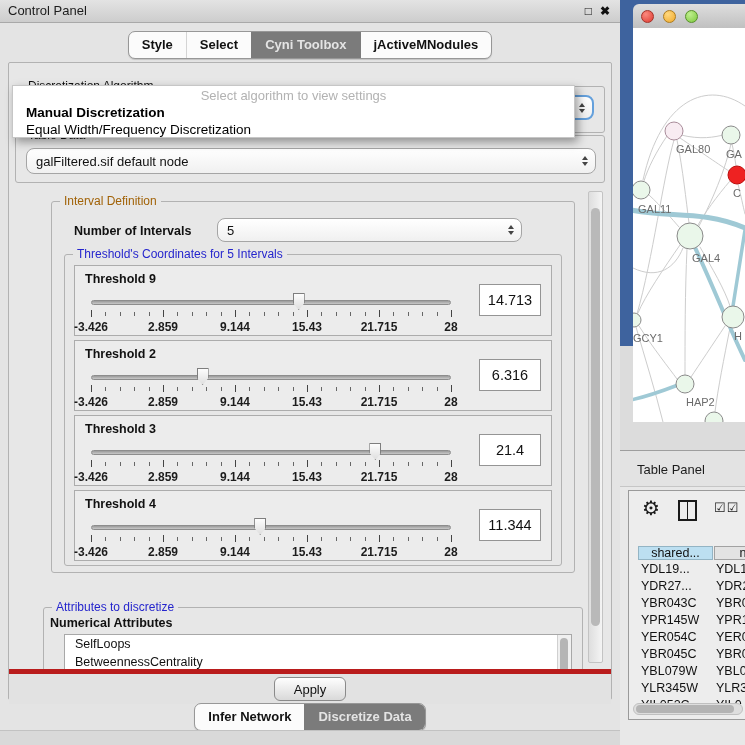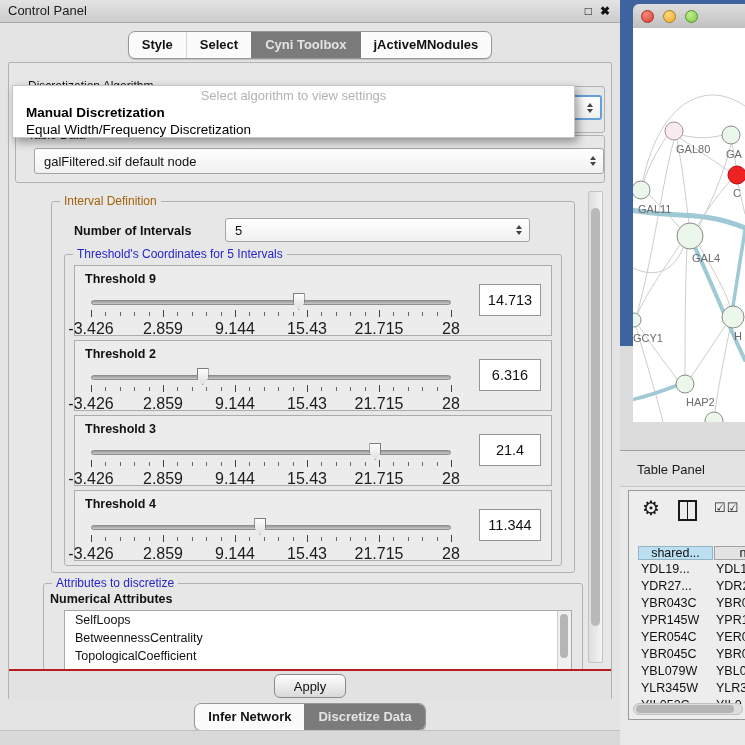--- a/index.html
+++ b/index.html
@@ -18,21 +18,21 @@
   .tab.active{background:#7b7b7b;color:#e4e4e4;border-left-color:#7b7b7b;}
   .tab.active + .tab{border-left-color:#7b7b7b;}
   .nicon{display:inline-block;margin-right:6px;line-height:0;}
   
   .outer{position:absolute;left:8px;top:62px;width:604px;height:638px;background:#e7e7e7;border:1px solid #b2b2b2;border-radius:2px;box-sizing:border-box;}
   .tbox{position:absolute;border:1px solid #b2b2b2;border-radius:3px;box-sizing:border-box;}
   .tbox>.btitle{position:absolute;top:-8px;left:8px;background:#e7e7e7;padding:0 4px;font-size:12px;color:#111;white-space:nowrap;}
   .btitle.green{color:#a16207;}
   .btitle.blue{color:#2525cd;}
   .algo-box{left:6px;top:23px;width:590px;height:47px;}
-  .combo{position:absolute;background:linear-gradient(#ffffff,#f0f0f0);border:1px solid #a5a5a5;border-radius:3px;font-size:13px;color:#111;box-sizing:border-box;margin-left:8px;}
+  .combo{position:absolute;background:linear-gradient(#ffffff,#f0f0f0);border:1px solid #a5a5a5;border-radius:8px;font-size:13px;color:#111;box-sizing:border-box;}
   .combo .cv{position:absolute;left:9px;top:0;bottom:0;display:flex;align-items:center;}
   .combo.focused{border:2px solid #64a0dc;}
   .spin{position:absolute;right:7px;top:50%;transform:translateY(-50%);display:flex;flex-direction:column;gap:2px;align-items:center;}
   .tri-up{width:0;height:0;border-left:3.5px solid transparent;border-right:3.5px solid transparent;border-bottom:4.5px solid #444;}
   .tri-dn{width:0;height:0;border-left:3.5px solid transparent;border-right:3.5px solid transparent;border-top:4.5px solid #444;}
   .td-box{left:6px;top:72px;width:590px;height:48px;}
   .settings{position:absolute;left:6px;top:126px;width:590px;height:480px;overflow:hidden;}
   .vscroll{position:absolute;right:2px;top:2px;width:15px;height:472px;background:linear-gradient(to right,#dedede,#f4f4f4);border:1px solid #c3c3c3;border-radius:2px;box-sizing:border-box;}
   .vscroll .thumb{position:absolute;left:2px;top:16px;width:9px;height:418px;background:#b9b9b9;border-radius:5px;}
   .interval-box{left:36px;top:12px;width:524px;height:372px;}
@@ -42,29 +42,29 @@
   .th-row{position:relative;width:478px;height:71px;margin:0 0 4px 9px;border:1px solid #acacac;background:#ececec;box-sizing:border-box;}
   .th-rows{position:absolute;left:0;top:10px;width:100%;}
   .th-label{position:absolute;left:10px;top:6px;font-size:12.5px;font-weight:bold;color:#111;}
   .slider{position:absolute;left:16px;top:28px;right:100px;bottom:2px;}
   .track{position:absolute;left:0;right:0;top:6px;height:5px;background:linear-gradient(#9a9a9a,#c9c9c9);border:1px solid #8d8d8d;border-radius:4px;box-sizing:border-box;}
   .handle{position:absolute;top:-1px;width:12px;height:17px;background:linear-gradient(#fdfdfd,#dfdfdf);border:1px solid #7e7e7e;box-sizing:border-box;clip-path:polygon(0 0,100% 0,100% 58%,50% 100%,0 58%);}
   .ticks{position:absolute;left:0;right:0;top:16px;height:9px;}
   .tick{position:absolute;top:2px;width:1px;height:4px;background:#666;}
   .tick.major{top:0;height:7px;background:#444;}
   .scale-labels{position:absolute;left:0;right:0;top:26px;height:12px;}
-  .slabel{position:absolute;transform:translateX(-50%);font-size:16px;font-weight:normal;color:#1c1c1c;white-space:nowrap;}
+  .slabel{position:absolute;transform:translateX(-50%);font-size:12px;font-weight:bold;color:#1c1c1c;white-space:nowrap;}
   .th-value{position:absolute;right:10px;top:18px;width:62px;height:32px;background:#fff;border:1px solid #949494;font-size:14.5px;color:#111;display:flex;align-items:center;justify-content:center;box-sizing:border-box;}
   .attr-box{left:28px;top:394px;width:540px;height:96px;}
   .attr-label{position:absolute;left:6px;top:8px;font-size:12.5px;font-weight:bold;color:#111;}
   .attr-list{position:absolute;left:20px;top:26px;width:508px;height:62px;background:#fff;border:1px solid #a8a8a8;box-sizing:border-box;overflow:hidden;}
   .attr-item{padding-left:10px;line-height:18px;font-size:12.5px;color:#111;}
   .list-scroll{position:absolute;right:0;top:0;bottom:0;width:13px;background:#f0f0f0;border-left:1px solid #d0d0d0;}
   .list-scroll .thumb{position:absolute;left:2px;top:3px;width:8px;height:44px;background:#b5b5b5;border-radius:4px;}
-  .apply-strip{position:absolute;left:0;right:0;top:606px;height:30px;background:#e2e2e2;border-top:2px solid #b91c1c;display:flex;align-items:center;justify-content:center;}
+  .apply-strip{position:absolute;left:0;right:0;top:606px;height:30px;background:#e2e2e2;border-top:5px solid #b91c1c;display:flex;align-items:center;justify-content:center;}
   .apply-btn{width:70px;height:22px;border:1px solid #8a8a8a;border-radius:6px;background:linear-gradient(#fefefe,#d9d9d9);font-size:13px;color:#111;display:flex;align-items:center;justify-content:center;font-family:"Liberation Sans",sans-serif;}
   .bottom-tabbar{position:absolute;left:0;top:700px;width:620px;height:30px;display:flex;justify-content:center;align-items:flex-start;padding-top:3px;box-sizing:border-box;}
   .bottom-strip{position:absolute;left:0;top:730px;width:620px;height:15px;background:#d9d9d9;border-top:1px solid #c2c2c2;}
   
   .net-frame{position:absolute;left:620px;top:0;width:125px;height:346px;background:#3e639e;}
   .net-titlebar{position:absolute;left:13px;top:4px;width:112px;height:24px;background:linear-gradient(#dedede,#c0c0c0);border-radius:6px 0 0 0;display:flex;align-items:center;gap:9px;padding-left:8px;box-sizing:border-box;}
   .light{width:13px;height:13px;border-radius:50%;box-sizing:border-box;}
   .light.red{background:radial-gradient(circle at 35% 30%,#fa8a7e,#df3a31);border:1px solid #a33128;}
   .light.yellow{background:radial-gradient(circle at 35% 30%,#ffd87e,#f0a92c);border:1px solid #ad7c1e;}
   .light.green{background:radial-gradient(circle at 35% 30%,#c0ef8f,#7cc93d);border:1px solid #57902a;}
@@ -334,21 +334,21 @@
                       <span class="slabel" style="left: 80%;">21.715</span>
                       <span class="slabel" style="left: 100%;">28</span>
                     </div>
                   </div>
                   <div class="th-value">11.344</div>
                 </div>
               </div>
           </div>
         </div>
 
-        <div class="tbox attr-box" style="position:absolute;">
+        <div class="tbox attr-box" style="position:absolute;margin-top:24px;">
           <span class="btitle blue">Attributes to discretize</span>
           <span class="attr-label">Numerical Attributes</span>
           <div class="attr-list">
             <div class="list-scroll">
                 <div class="thumb"></div>
               </div>
           <div class="attr-item">SelfLoops</div>
               <div class="attr-item">BetweennessCentrality</div>
               <div class="attr-item">TopologicalCoefficient</div>
             </div>

